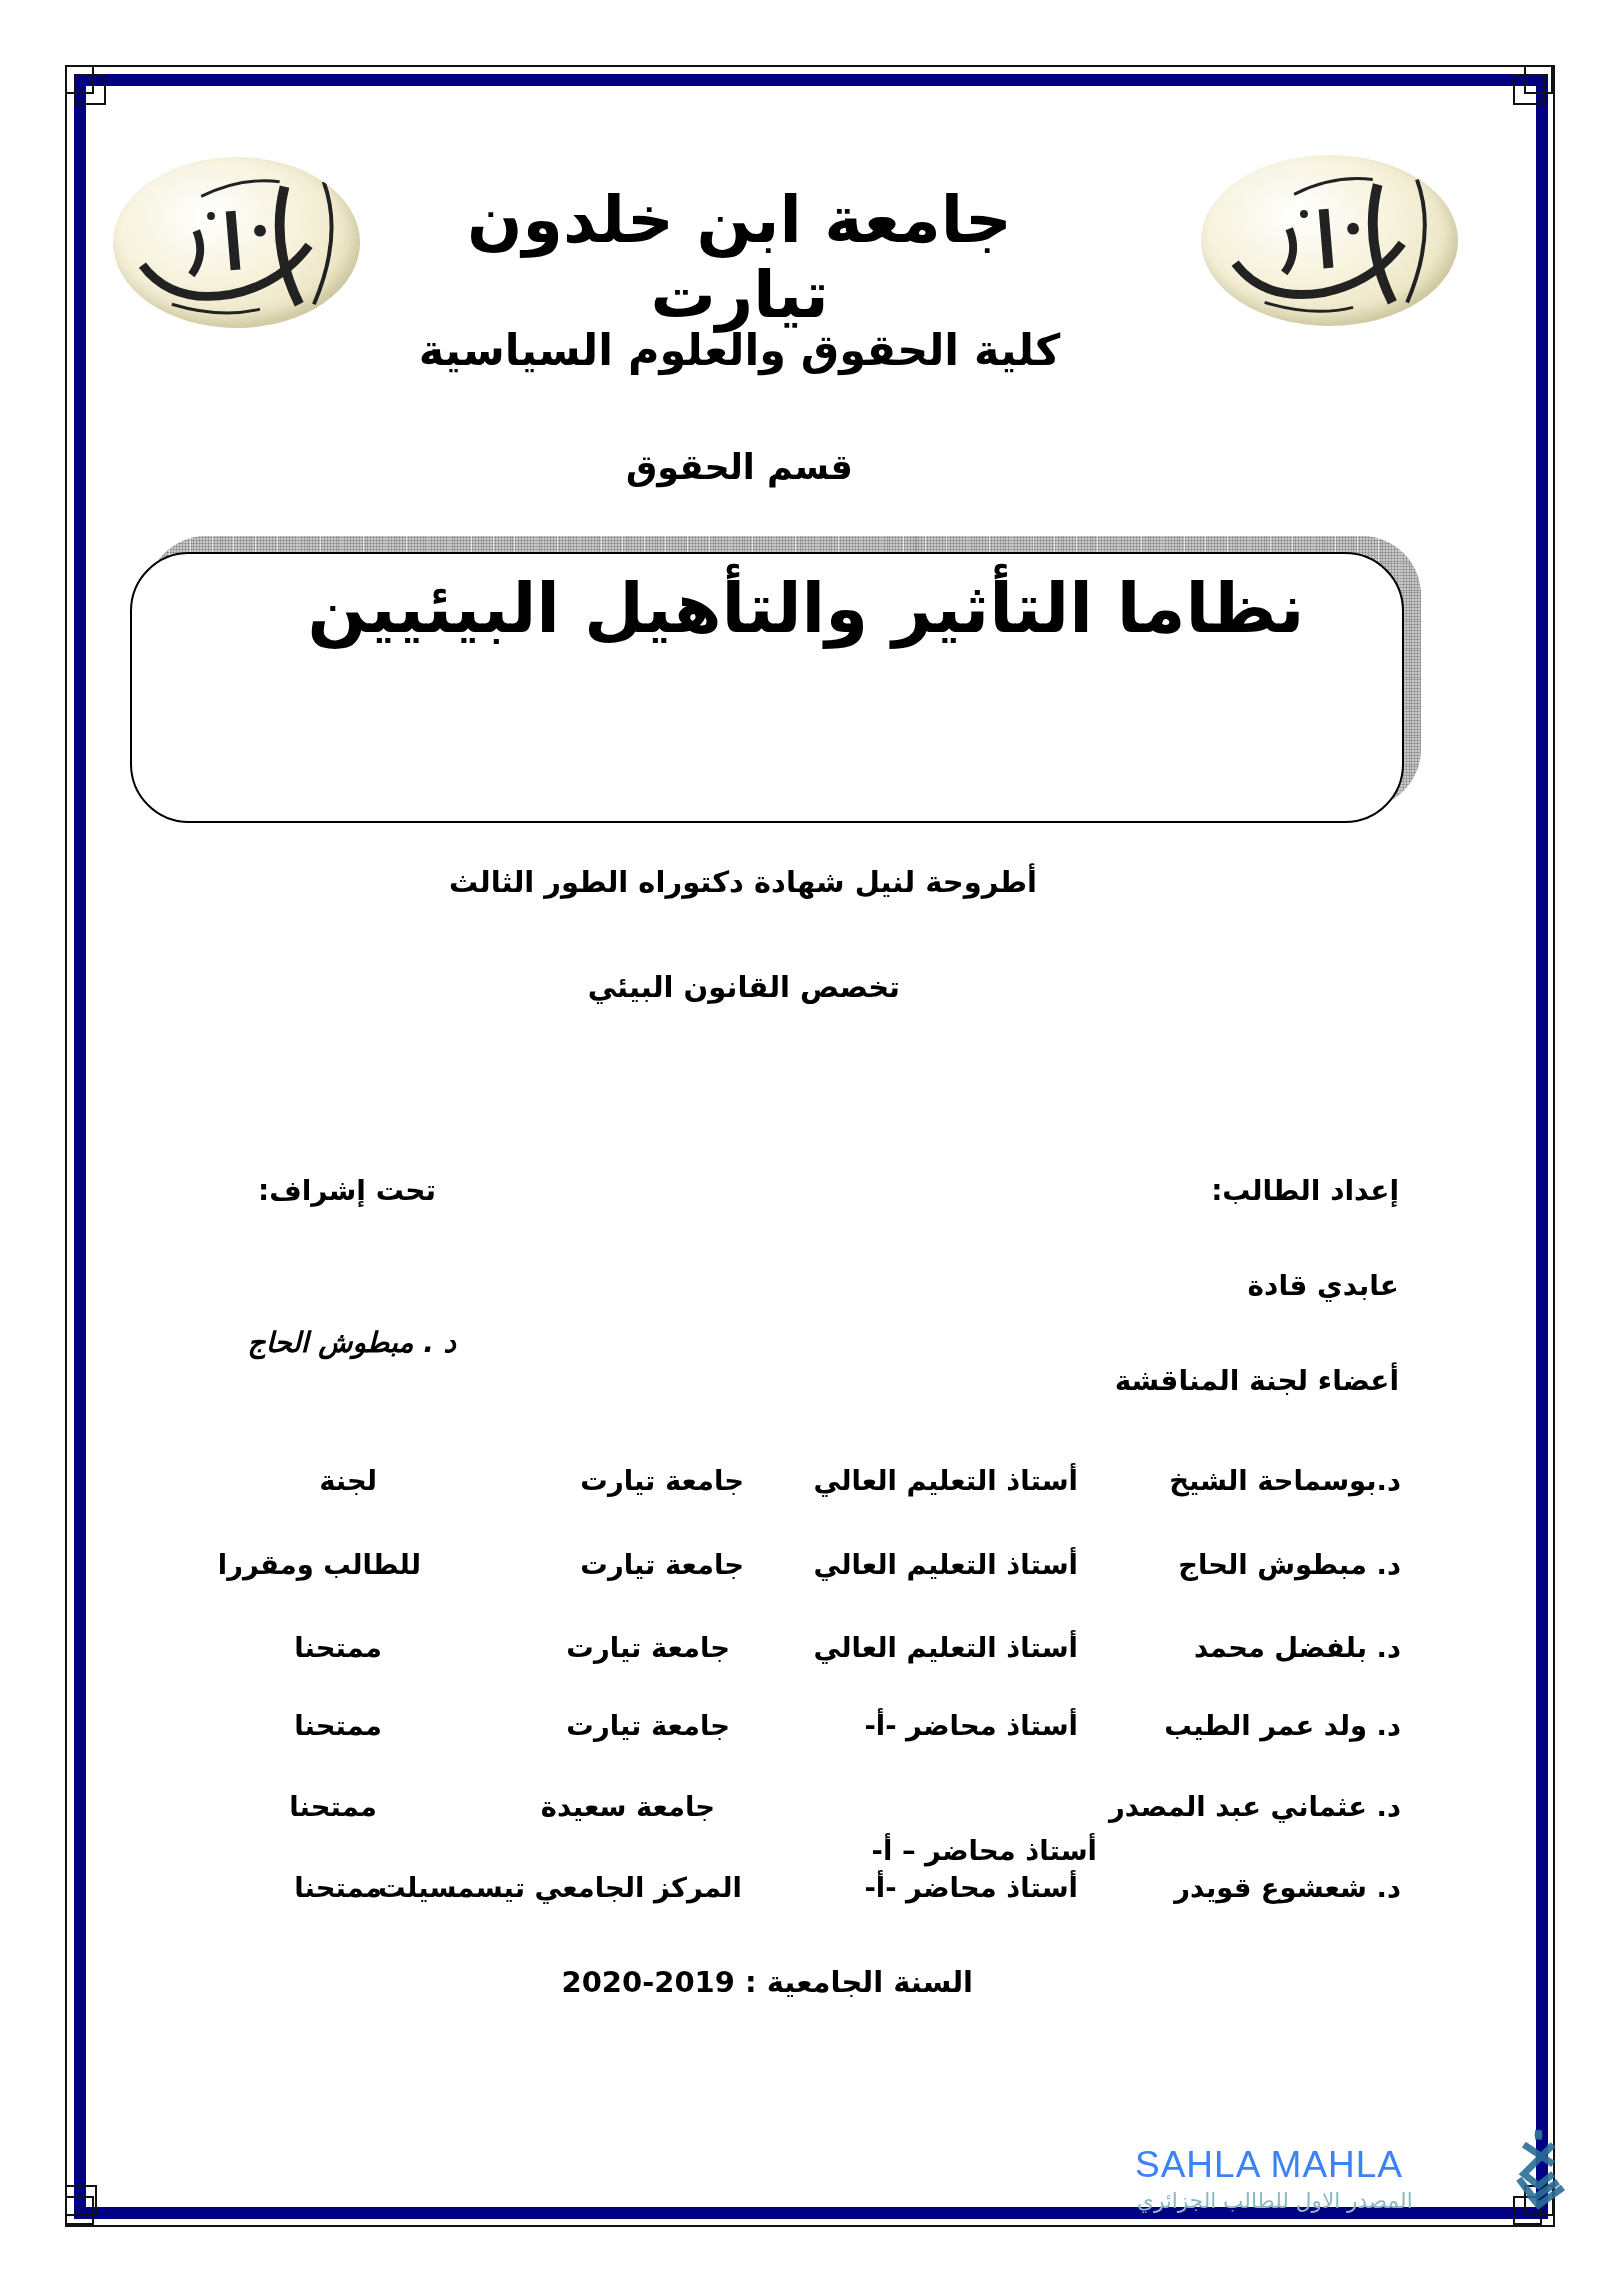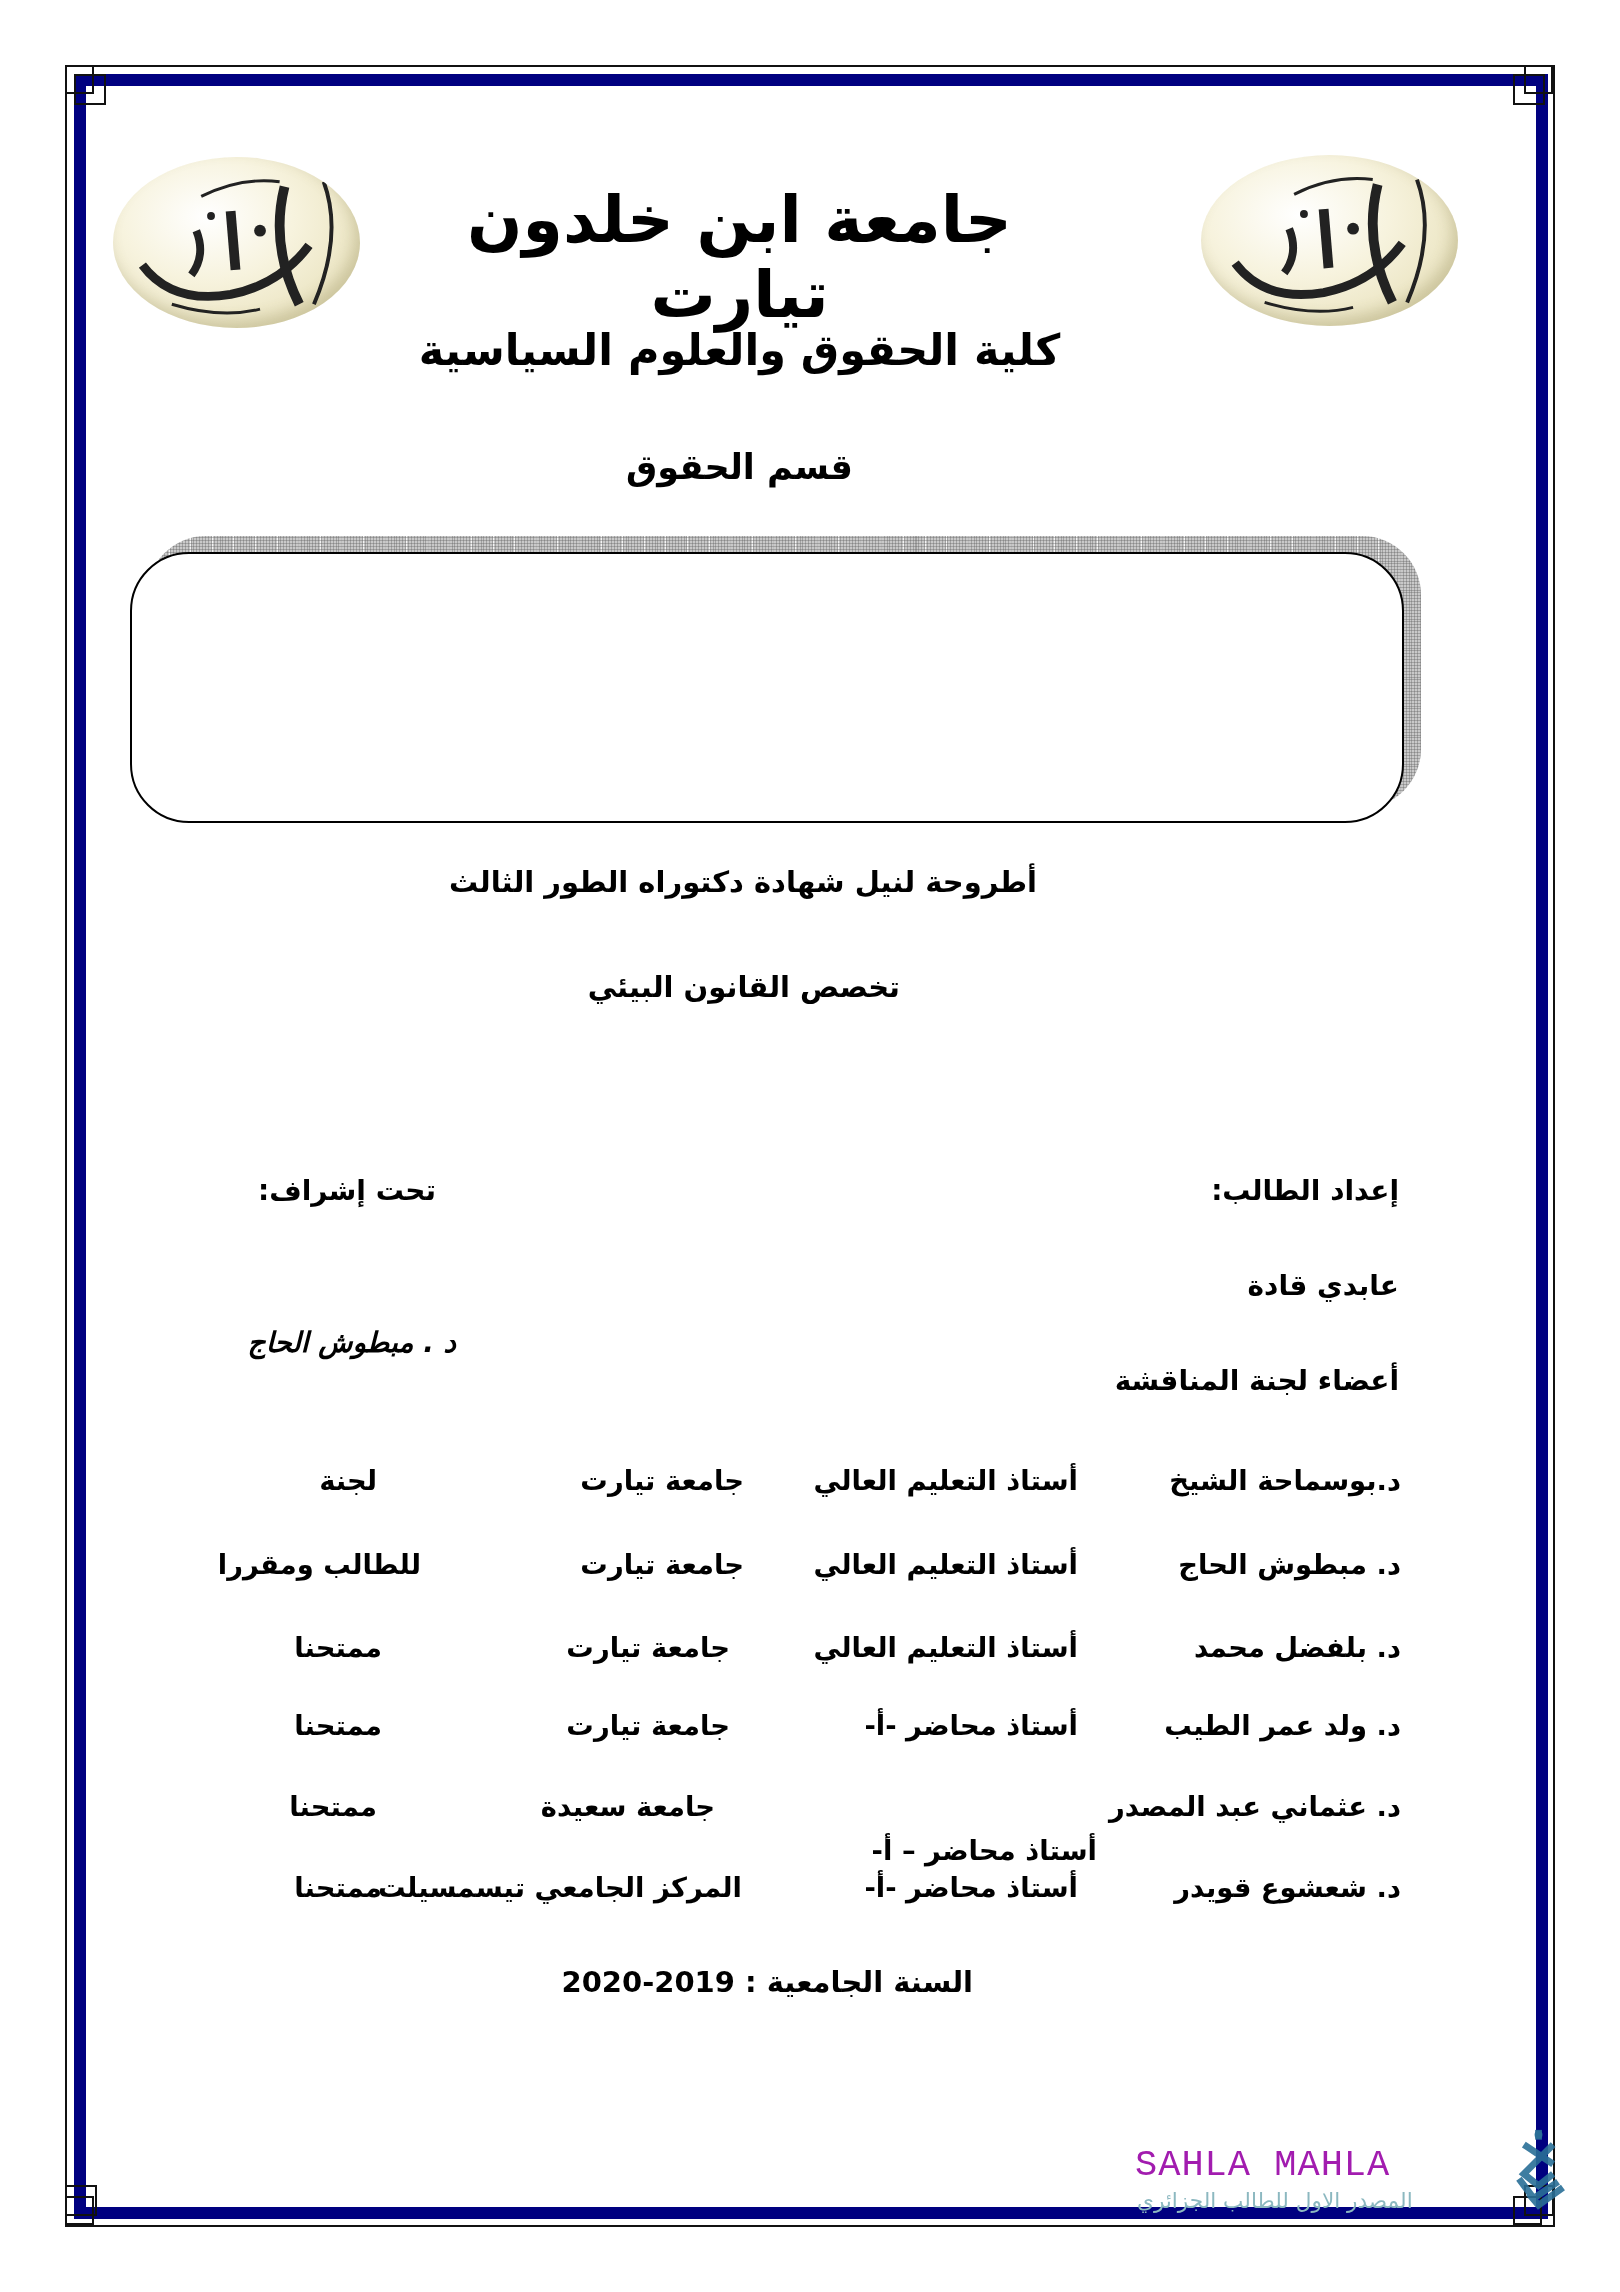--- a/index.html
+++ b/index.html
@@ -42,21 +42,21 @@
   }
   .tbox-line { position: absolute; left: 0; right: 0; text-align: center; font-size: 69px; font-weight: bold; direction: rtl; }
   .sub { font-size: 29px; font-weight: bold; }
   .lbl { font-size: 28px; font-weight: bold; }
   .row { position: absolute; left: 176px; width: 1225px; height: 49px; direction: rtl; font-size: 27.4px; font-weight: bold; }
   .row span { position: absolute; white-space: nowrap; top: 0; }
   .c-name { right: 0; }
   .c-rank { right: 323px; }
   .c-inst { right: 657px; }
   .c-role { right: 975px; }
-  .watermark-en { position: absolute; left: 1135px; top: 2144px; font-size: 37px; letter-spacing: 1px; color: #a21caf; font-family: Liberation Mono, monospace; }
+  .watermark-en { position: absolute; left: 1135px; top: 2144px; font-size: 37px; letter-spacing: 1px; color: #3b82f6; font-family: Liberation Sans, sans-serif; }
   .watermark-ar { position: absolute; left: 1137px; top: 2188px; font-size: 21.6px; color: #8cb8c0; direction: rtl; white-space: nowrap; }
 </style>
 </head>
 <body>
 
 <div>
   <div class="border-outer-line" style="left:65px; top:65px; width:1490px; height:2162px;"></div>
   <div class="border-blue" style="left:74px; top:74px; width:1474px; height:2145px;"></div>
 
   <div class="corner-sq" style="left:65px; top:65px;"></div>
@@ -95,20 +95,21 @@
     <path d="M60,150 Q110,165 150,155" stroke="#222" stroke-width="3" fill="none"></path>
   </svg>
 </div>
 
 <div class="abs rtl center-text title-main" style="left:372px; top:182px; width:735px;">جامعة ابن خلدون تيارت</div>
 <div class="abs rtl center-text title-faculty" style="left:372px; top:325px; width:735px;">كلية الحقوق والعلوم السياسية</div>
 <div class="abs rtl center-text title-dept" style="left:372px; top:447px; width:735px;">قسم الحقوق</div>
 
 <div class="tbox-shadow"></div>
 <div class="tbox">
+  <div class="tbox-line" style="top:13.7px; padding-left:78px;">نظاما التأثير والتأهيل البيئيين</div>
 </div>
 
 <div class="abs rtl sub" style="right:583px; top:865px; white-space:nowrap;">أطروحة لنيل شهادة دكتوراه الطور الثالث</div>
 <div class="abs rtl sub" style="right:720px; top:970px; white-space:nowrap;">تخصص القانون البيئي</div>
 
 <div class="abs rtl lbl" style="right:221px; top:1174px; white-space:nowrap;">إعداد الطالب:</div>
 <div class="abs rtl lbl" style="right:1184px; top:1174px; white-space:nowrap;">تحت إشراف:</div>
 <div class="abs rtl lbl" style="right:221px; top:1269px; white-space:nowrap;">عابدي قادة</div>
 <div class="abs rtl lbl" style="right:1164px; top:1326px; white-space:nowrap;font-style:italic;">د . مبطوش الحاج</div>
 <div class="abs rtl lbl" style="right:221px; top:1364px; white-space:nowrap;">أعضاء لجنة المناقشة</div>

